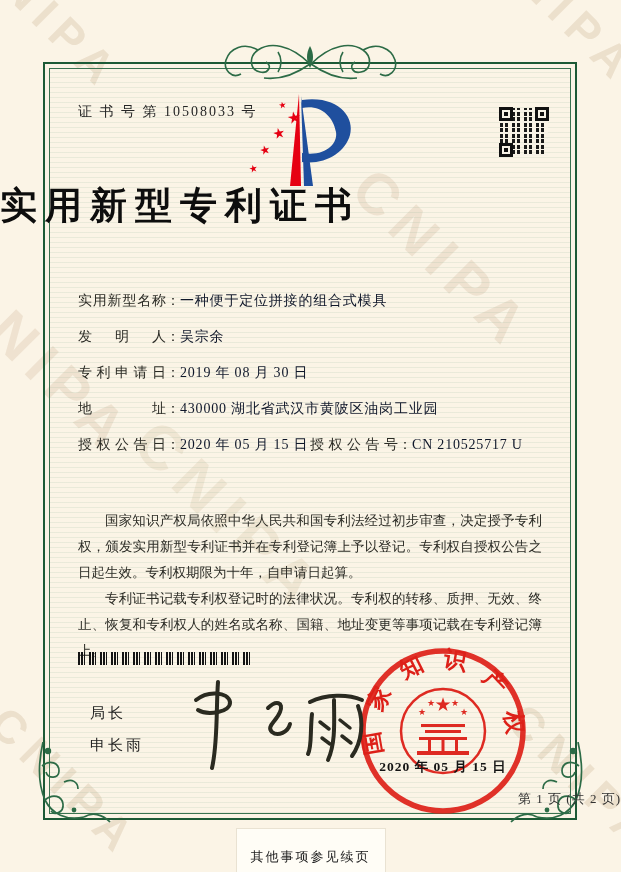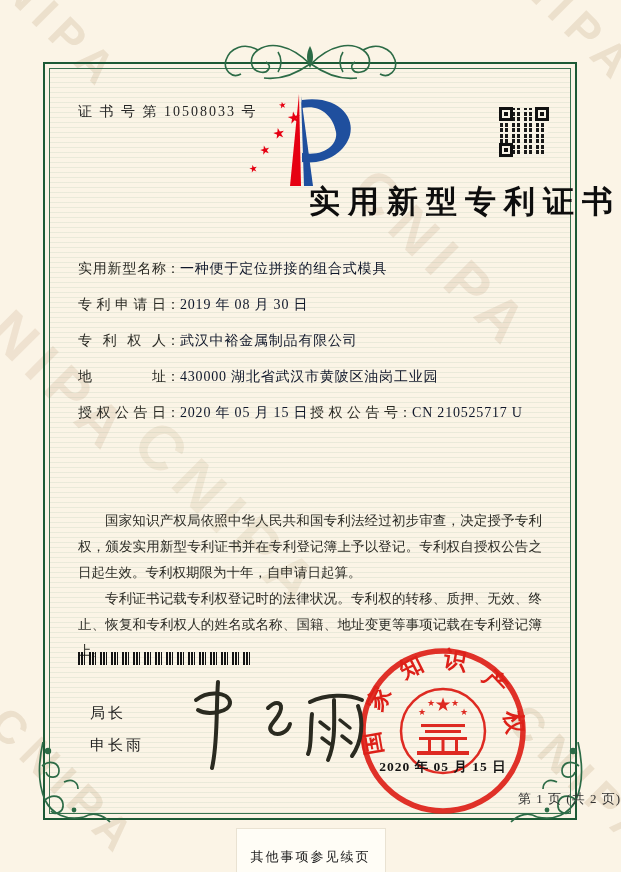--- a/index.html
+++ b/index.html
@@ -48,27 +48,27 @@
   .qr{ position:absolute; left:499px; top:107px; width:50px; height:50px; }
   .qr-noise{ position:absolute; inset:1px;
     background:
       repeating-linear-gradient(0deg, rgba(247,242,230,1) 0 2px, transparent 2px 6px, rgba(247,242,230,1) 6px 7px, transparent 7px 11px),
       repeating-linear-gradient(90deg,#1a1a1a 0 3px, transparent 3px 5px, #1a1a1a 5px 8px, transparent 8px 12px);
   }
   .finder{ position:absolute; width:14px; height:14px; border:3px solid #111; background:#f7f2e6;}
   .finder::after{ content:""; position:absolute; inset:2px; background:#111;}
   .f-tl{ left:0; top:0;} .f-tr{ right:0; top:0;} .f-bl{ left:0; bottom:0;}
   .doc-title{
-    position:absolute; left:0; right:0; top:181px; text-align:right;
-    font-size:31px; font-weight:bold; letter-spacing:8px; color:#0d0d0d;
+    position:absolute; left:0; right:0; top:181px; text-align:left;
+    font-size:37px; font-weight:bold; letter-spacing:8px; color:#0d0d0d;
   }
   
   .fields{ position:absolute; left:78px; top:259px; width:466px; font-size:14px; }
   .row{ position:relative; height:36px; line-height:20px; white-space:nowrap;}
-  .lbl{ display:inline-block; width:88px; text-align:justify; text-align-last:justify; color:#2b2b25;}
+  .lbl{ display:inline-block; width:88px; text-align:justify; text-align-last:justify; color:#2b2b25;margin-top:32px;}
   .colon{ display:inline-block; width:14px;}
   .val{ letter-spacing:0.8px; color:#0f172a;}
   .grant-group{ position:absolute; left:232px; top:0;}
   
   .body-text{
     position:absolute; left:78px; top:509px; width:464px;
     font-size:13.5px; line-height:26px; text-align:justify; color:#2b2b25;font-family:Liberation Mono, monospace;
   }
   .body-text p{ text-indent:2em; }
   
@@ -169,24 +169,24 @@
     <div class="finder f-bl"></div>
   </div>
 
   <div class="doc-title">实用新型专利证书</div>
 
   <div class="fields">
     <div class="row">
       <span class="lbl">实用新型名称</span><span class="colon">：</span><span class="val">一种便于定位拼接的组合式模具</span>
     </div>
     <div class="row">
+      <span class="lbl">发明人</span><span class="colon">：</span><span class="val">吴宗余</span>
+    </div>
+    <div class="row">
       <span class="lbl">专利申请日</span><span class="colon">：</span><span class="val">2019 年 08 月 30 日</span>
-    </div>
-    <div class="row">
-      <span class="lbl">专利权人</span><span class="colon">：</span><span class="val">武汉中裕金属制品有限公司</span>
     </div>
     <div class="row">
       <span class="lbl">地址</span><span class="colon">：</span><span class="val">430000 湖北省武汉市黄陂区油岗工业园</span>
     </div>
     <div class="row">
       <span class="lbl">授权公告日</span><span class="colon">：</span><span class="val">2020 年 05 月 15 日</span>
       <span class="grant-group">
         <span class="lbl">授权公告号</span><span class="colon">：</span><span class="val">CN 210525717 U</span>
       </span>
     </div>

